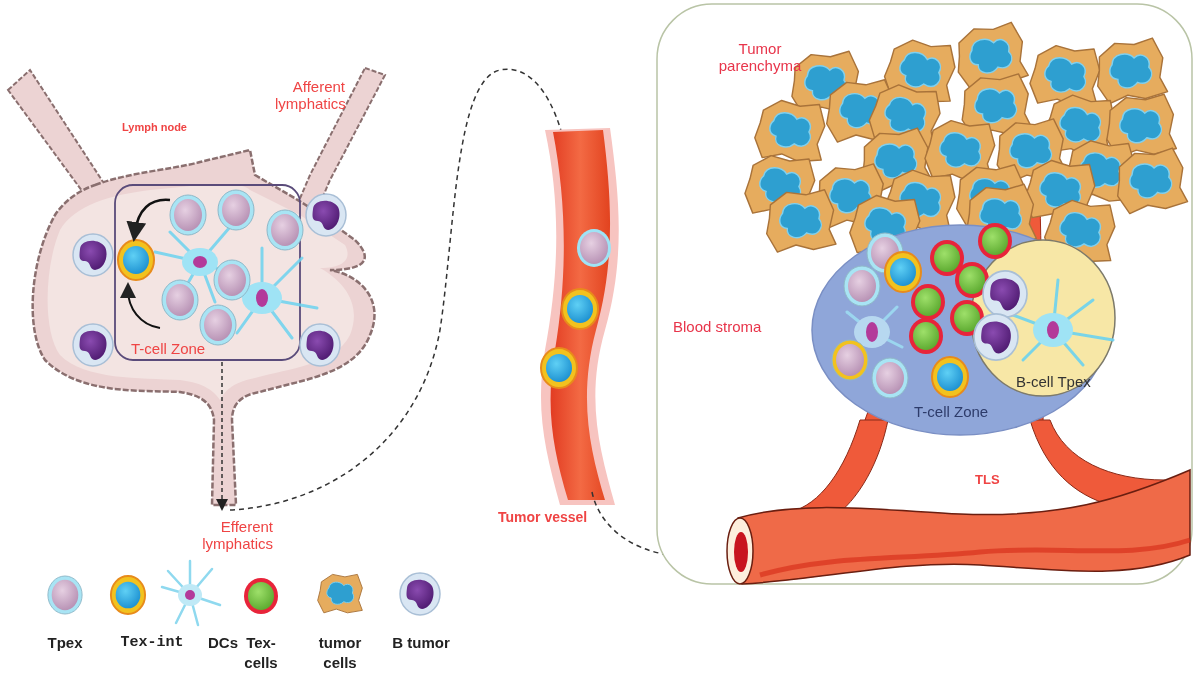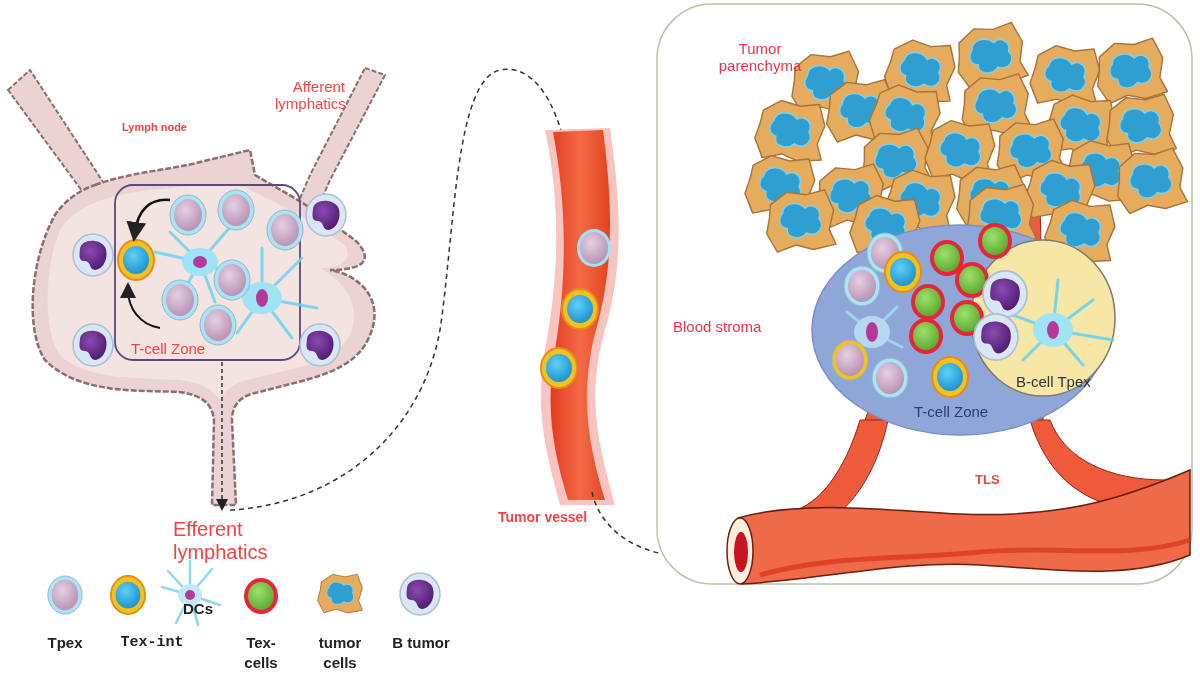--- a/index.html
+++ b/index.html
@@ -398,32 +398,32 @@
           <path d="M-13,-6 C-12,-16 6,-17 12,-8 C16,0 12,14 2,15 C-4,15 -2,6 -8,6 C-14,6 -14,2 -13,-6 Z" fill="url(#gBcell)"></path>
         </g>
       </g>
 </svg>
 
 
 <div class="lbl bold" style="left:122px;top:108px;font-size:11px;margin-top:13px;">Lymph node</div>
 <div class="lbl" style="left:275px;top:78px;font-size:15px;text-align:right;width:70px;">Afferent
 lymphatics</div>
 <div class="lbl" style="left:131px;top:340px;font-size:15px;">T-cell Zone</div>
-<div class="lbl" style="left:173px;top:518px;font-size:20px;text-align:left;width:100px;">Efferent
+<div class="lbl" style="left:173px;top:518px;font-size:15px;text-align:right;width:100px;">Efferent
 lymphatics</div>
 <div class="lbl bold" style="left:498px;top:509px;font-size:14px;">Tumor vessel</div>
 <div class="lbl red" style="left:705px;top:40px;font-size:15px;text-align:center;width:110px;">Tumor
 parenchyma</div>
 <div class="lbl red" style="left:673px;top:318px;font-size:15px;">Blood stroma</div>
 <div class="lbl" style="left:1016px;top:373px;font-size:15px;color:#333;">B-cell Tpex</div>
 <div class="lbl" style="left:914px;top:403px;font-size:15px;color:#2d3b6a;">T-cell Zone</div>
 <div class="lbl bold" style="left:975px;top:441px;font-size:13px;margin-top:32px;">TLS</div>
 
 
 <div class="legend-label" style="left:25px;top:633px;width:80px;">Tpex</div>
 <div class="legend-label" style="left:112px;top:633px;width:80px;font-family:Liberation Mono, monospace;">Tex-int</div>
-<div class="legend-label" style="left:158px;top:599px;width:80px;">DCs</div>
+<div class="legend-label" style="left:158px;top:633px;width:80px;text-align:right;">DCs</div>
 <div class="legend-label" style="left:221px;top:633px;width:80px;">Tex-
 cells</div>
 <div class="legend-label" style="left:300px;top:633px;width:80px;">tumor
 cells</div>
 <div class="legend-label" style="left:381px;top:633px;width:80px;">B tumor</div>
 </div>
 
 </body></html>

